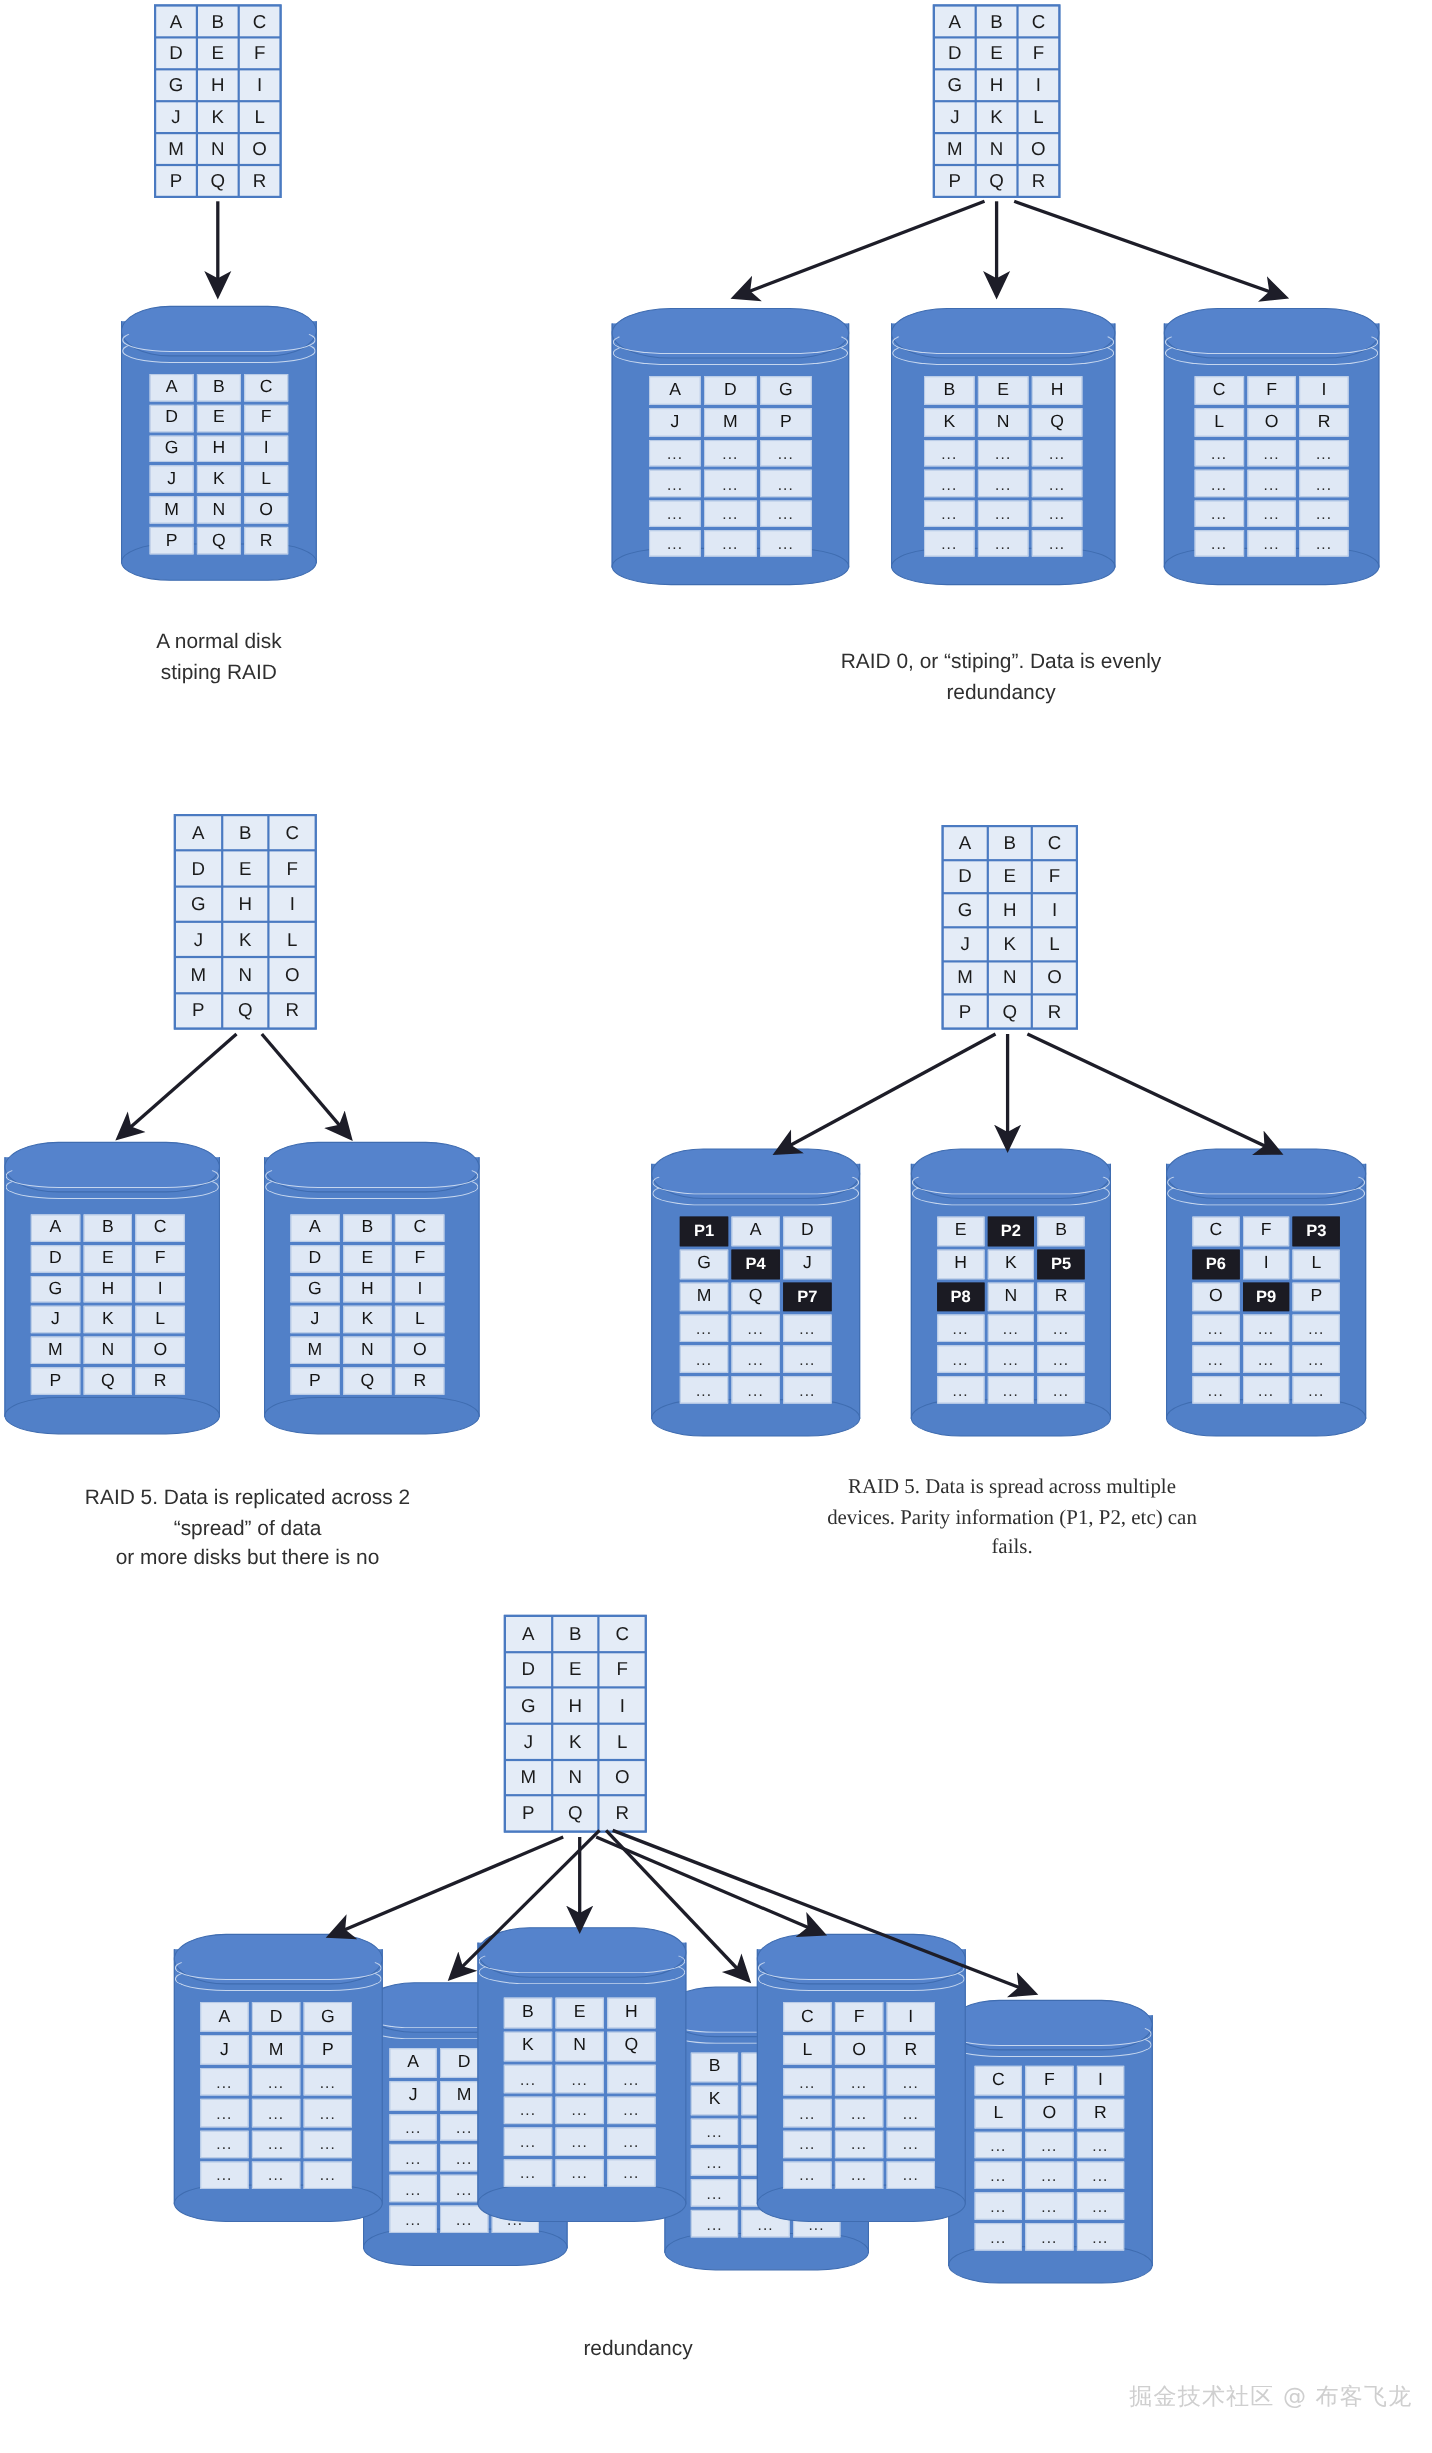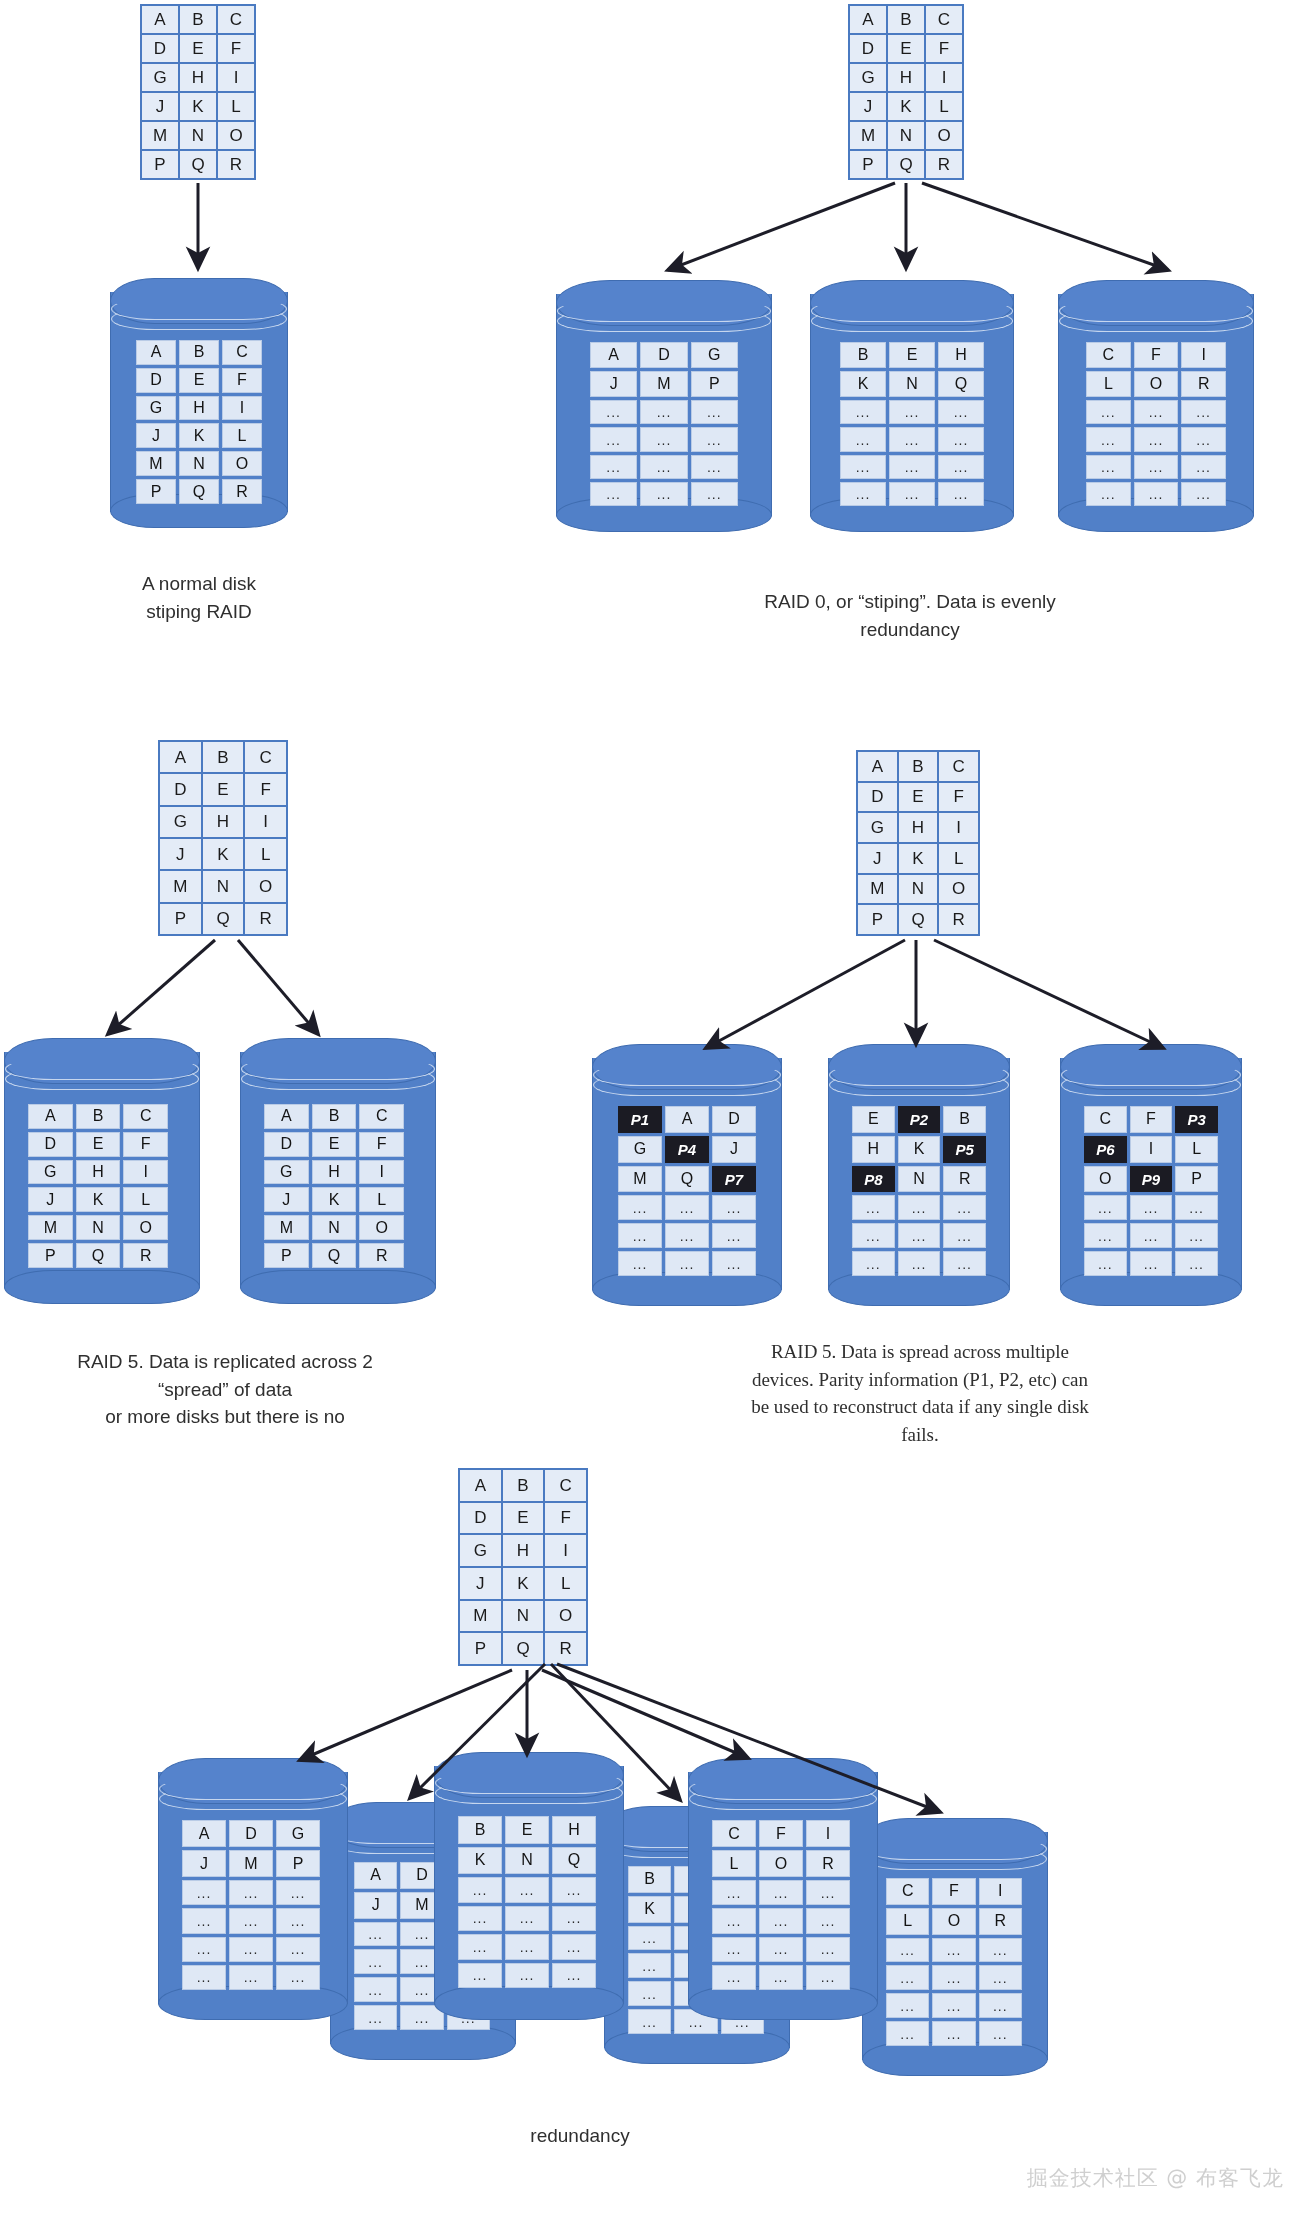--- a/index.html
+++ b/index.html
@@ -71,21 +71,21 @@
   }
   .disk .dgrid .cell{
     background:#dfe8f5;
     border:1px solid #b9cbe6;
     display:flex;align-items:center;justify-content:center;
     font-size:16px;line-height:1;color:#141414;
     box-sizing:border-box;
   }
   .disk .dgrid .cell.dots{color:#2a2a2a;font-size:14px;letter-spacing:1px;}
   .disk .dgrid .cell.parity{
-    background:#1b1b23;color:#ffffff;border-color:#1b1b23;font-weight:bold;font-size:15px;font-style:italic;
+    background:#1b1b23;color:#ffffff;border-color:#1b1b23;font-weight:bold;font-size:15px;
   }
 
   
   .caption{
     position:absolute;
     text-align:center;
     font-size:19px;
     line-height:1.45;
     color:#2f2f2f;
     z-index:5;
@@ -484,21 +484,20 @@
       <div class="cell dots">...</div>
       <div class="cell dots">...</div>
       <div class="cell dots">...</div>
       <div class="cell dots">...</div>
     </div>
   </div>
 
   <div class="caption" style="left:650px;top:1338px;width:540px;font-family:Liberation Serif, serif;">
     <div>RAID 5.  Data is spread across multiple</div>
     <div>devices.  Parity information (P1, P2, etc) can</div>
-    <div>be used to reconstruct data if any single disk</div>
     <div>fails.</div>
   </div>
 
   <div class="grid" style="left:458px;top:1468px;width:130px;height:198px;">
     <div class="cell">A</div>
     <div class="cell">B</div>
     <div class="cell">C</div>
     <div class="cell">D</div>
     <div class="cell">E</div>
     <div class="cell">F</div>

